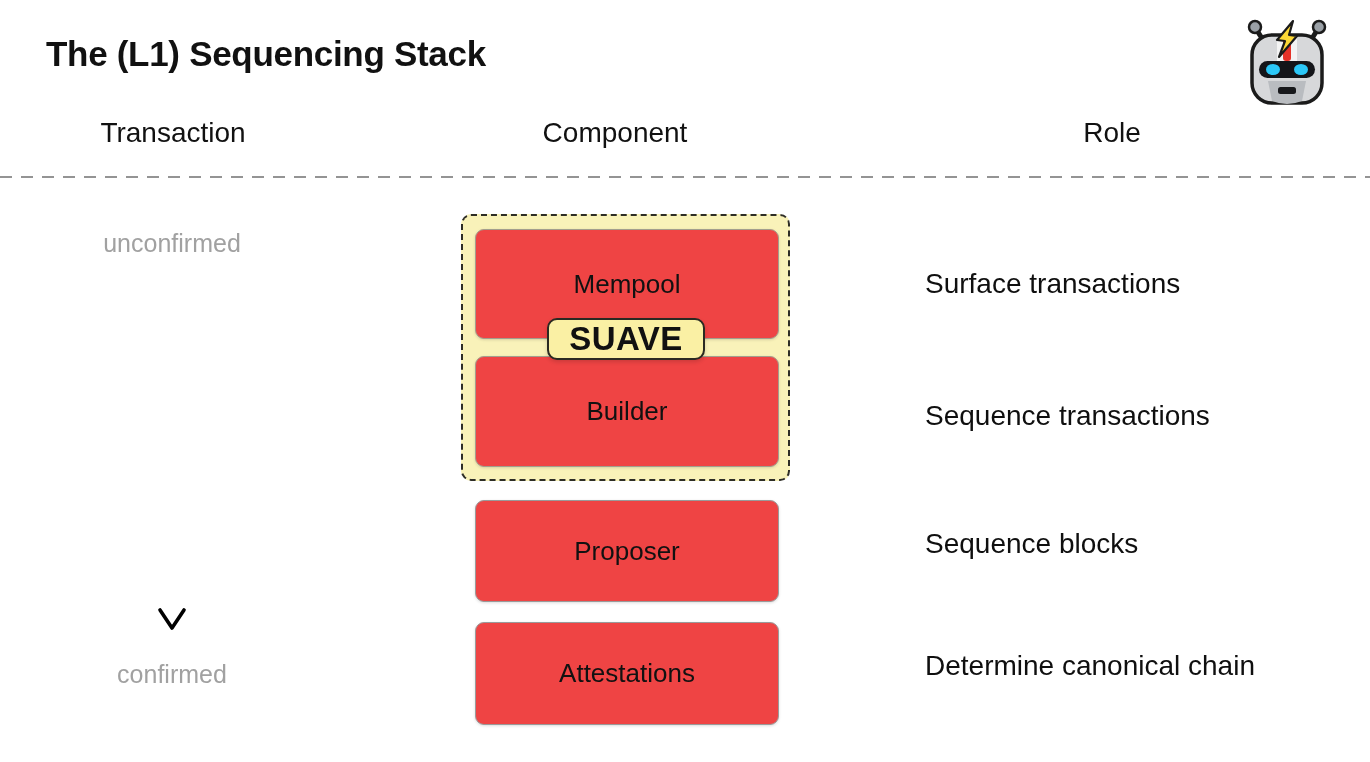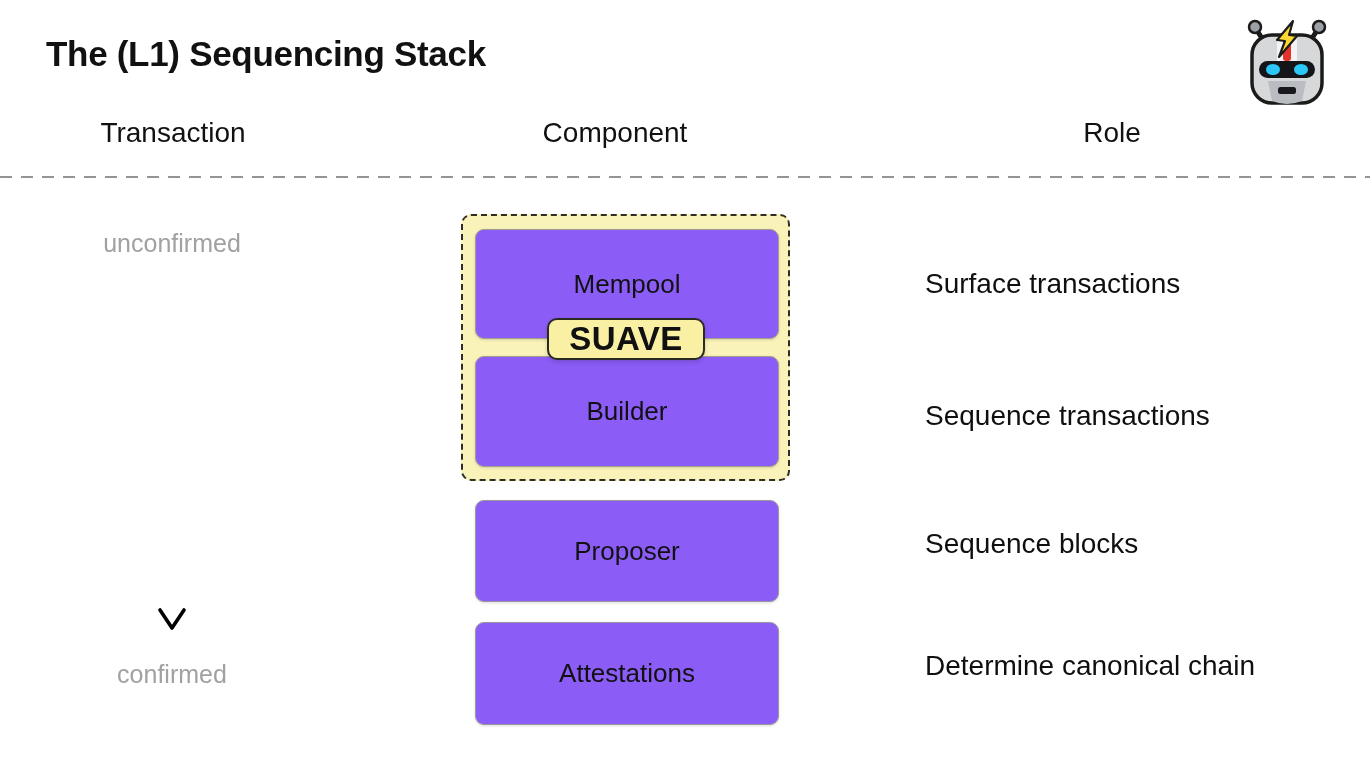--- a/index.html
+++ b/index.html
@@ -20,21 +20,21 @@
     background:repeating-linear-gradient(90deg,#949494 0 12px,transparent 12px 21px);}
   
   .flow-label{position:absolute;transform:translateX(-50%);left:172px;font-size:25px;color:#a1a1a1;white-space:nowrap;text-align:right;}
   .flow-start{top:229px;}
   .flow-end{top:660px;}
   .flow-arrow{position:absolute;left:156px;top:264px;width:32px;height:380px;}
   
   .suave-group{position:absolute;left:461px;top:214px;width:329px;height:267px;box-sizing:border-box;
     background:#f9f2b9;border:2.5px dashed #2e2d26;border-radius:10px;}
   
-  .comp-box{position:absolute;left:475px;width:304px;box-sizing:border-box;background:#8b5cf6;
+  .comp-box{position:absolute;left:475px;width:304px;box-sizing:border-box;background:#ef4444;
     border:1.5px solid #9a9a9a;border-radius:9px;display:flex;align-items:center;justify-content:center;
     font-size:26px;color:#111;box-shadow:0 1px 3px rgba(0,0,0,0.14);}
   .comp-box.in-group{border-color:#a39e8d;}
   .box-mempool{top:229px;height:110px;}
   .box-builder{top:356px;height:111px;}
   .box-proposer{top:500px;height:102px;}
   .box-attestations{top:622px;height:103px;}
   .suave-badge{position:absolute;left:547px;top:318px;width:158px;height:42px;box-sizing:border-box;
     background:#faf0a4;border:2px solid #2b2a22;border-radius:10px;display:flex;align-items:center;justify-content:center;
     font-size:33px;font-weight:800;letter-spacing:0.5px;color:#111;box-shadow:0 2px 4px rgba(0,0,0,0.15);}

